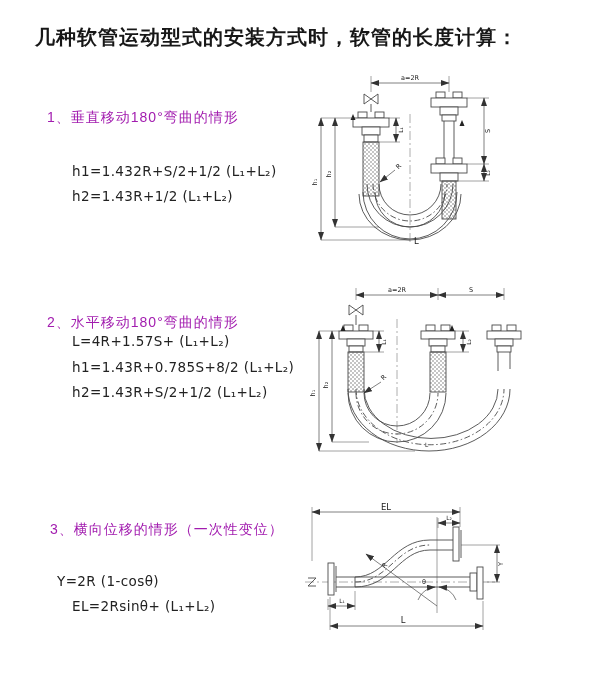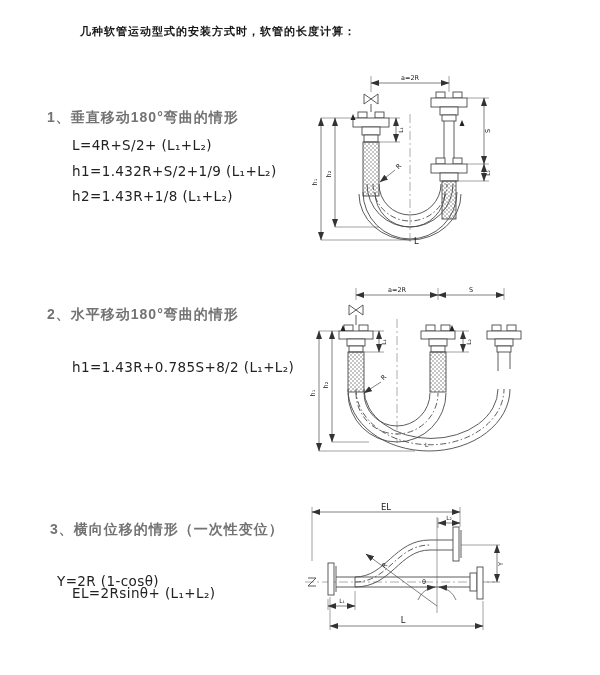--- a/index.html
+++ b/index.html
@@ -2,25 +2,25 @@
 <html><head>
 <meta charset="utf-8">
 <style>
   html,body{margin:0;padding:0;background:#e8e8e8;}
   .page{
     position:relative;width:600px;height:675px;background:#ffffff;
     font-family:"Liberation Sans","DejaVu Sans",sans-serif;color:#1c1c1c;
     overflow:hidden;border-bottom:2px solid #c9c9c9;
   }
   .title{
-    position:absolute;left:35px;top:24px;font-size:11px;font-weight:700;
-    letter-spacing:1px;color:#171717;margin-left:45px;
+    position:absolute;left:35px;top:24px;font-size:20px;font-weight:700;
+    letter-spacing:1px;color:#171717;
   }
   .sec-heading{
-    position:absolute;font-size:14px;font-weight:700;letter-spacing:1px;color:#737373;
+    position:absolute;font-size:14px;font-weight:400;letter-spacing:1px;color:#a21caf;
   }
   .formula{
     position:absolute;font-size:13.5px;font-weight:500;letter-spacing:.4px;color:#222;
     font-family:"DejaVu Sans","Liberation Sans",sans-serif;
   }
   svg.diagram{position:absolute;}
   svg text{fill:#222;font-family:"DejaVu Sans","Liberation Sans",sans-serif;}
   .ol{stroke:#4a4a4a;stroke-width:0.9;fill:none;}          
   .olr{stroke:#4a4a4a;stroke-width:0.9;fill:#ffffff;}      
   .hat{stroke:#4a4a4a;stroke-width:0.9;fill:url(#hx);}     
@@ -45,23 +45,22 @@
       </pattern>
       <marker id="ah" markerWidth="9" markerHeight="7" refX="8" refY="3" orient="auto-start-reverse" markerUnits="userSpaceOnUse">
         <path d="M0,0 L8.5,3 L0,6 Z" fill="#333"></path>
       </marker>
     </defs>
   </svg>
 
   <div class="title">几种软管运动型式的安装方式时，软管的长度计算：</div>
 
   <div class="sec-heading" style="left:47px;top:109px">1、垂直移动180°弯曲的情形</div>
-  <div class="formula" style="left:72px;top:137px">L=4R+S/2+ (L₁+L₂)</div>
-  <div class="formula" style="left:72px;top:163px">h1=1.432R+S/2+1/9 (L₁+L₂)</div>
-  <div class="formula" style="left:72px;top:188px">h2=1.43R+1/8 (L₁+L₂)</div>
+  <div class="formula" style="left:72px;top:163px">h1=1.432R+S/2+1/2 (L₁+L₂)</div>
+  <div class="formula" style="left:72px;top:188px">h2=1.43R+1/2 (L₁+L₂)</div>
 
   <svg class="diagram" style="left:309px;top:68px" width="240" height="192" viewBox="0 0 240 192">
 
     <path class="cl" d="M101,46 V176"></path>
 
     <path class="ext" d="M62,8 V24 M140,8 V24"></path>
     <line class="dim" x1="62" y1="15" x2="140" y2="15" marker-start="url(#ah)" marker-end="url(#ah)"></line>
     <text class="dl" x="101" y="12" text-anchor="middle">a=2R</text>
 
     <g>
@@ -124,22 +123,24 @@
     <path class="ext" d="M147,113 H180"></path>
     <line class="dim" x1="175" y1="96" x2="175" y2="113" marker-start="url(#ah)" marker-end="url(#ah)"></line>
     <text class="ds" x="181" y="105" text-anchor="middle" transform="rotate(-90 181 105)">L₂</text>
 
     <line class="dim" x1="86" y1="102" x2="71" y2="114" marker-end="url(#ah)"></line>
     <text class="dl" x="91" y="100" text-anchor="middle" transform="rotate(-45 91 100)">R</text>
 
     <text class="dm" x="105" y="176">L</text>
   </svg>
 
-  <div class="sec-heading" style="left:47px;top:306px">2、水平移动180°弯曲的情形</div>
+  <div class="sec-heading" style="left:47px;top:314px">2、水平移动180°弯曲的情形</div>
+  <div class="formula" style="left:72px;top:333px">L=4R+1.57S+ (L₁+L₂)</div>
   <div class="formula" style="left:72px;top:359px">h1=1.43R+0.785S+8/2 (L₁+L₂)</div>
+  <div class="formula" style="left:72px;top:384px">h2=1.43R+S/2+1/2 (L₁+L₂)</div>
 
   <svg class="diagram" style="left:305px;top:281px" width="295" height="184" viewBox="0 0 295 184">
     <path class="cl" d="M92,38 V162"></path>
 
     <path class="ext" d="M51,7 V19 M133,7 V19 M199,7 V19"></path>
     <line class="dim" x1="51" y1="14" x2="133" y2="14" marker-start="url(#ah)" marker-end="url(#ah)"></line>
     <line class="dim" x1="133" y1="14" x2="199" y2="14" marker-start="url(#ah)" marker-end="url(#ah)"></line>
     <text class="dl" x="92" y="11" text-anchor="middle">a=2R</text>
     <text class="dl" x="166" y="11" text-anchor="middle">S</text>
 
@@ -200,21 +201,21 @@
     <text class="ds" x="166" y="61" text-anchor="middle" transform="rotate(-90 166 61)">L₂</text>
 
     <line class="dim" x1="76" y1="101" x2="59" y2="112" marker-end="url(#ah)"></line>
     <text class="dl" x="80" y="98" text-anchor="middle" transform="rotate(-45 80 98)">R</text>
 
     <text class="ds" x="120" y="166">L</text>
   </svg>
 
   <div class="sec-heading" style="left:50px;top:521px">3、横向位移的情形（一次性变位）</div>
   <div class="formula" style="left:57px;top:573px">Y=2R (1-cosθ)</div>
-  <div class="formula" style="left:72px;top:585px">EL=2Rsinθ+ (L₁+L₂)</div>
+  <div class="formula" style="left:72px;top:598px">EL=2Rsinθ+ (L₁+L₂)</div>
 
   <svg class="diagram" style="left:300px;top:503px" width="300" height="147" viewBox="0 0 300 147">
 
     <path class="ext" d="M12,4 V58 M160,4 V24"></path>
     <line class="dim" x1="12" y1="9" x2="160" y2="9" marker-start="url(#ah)" marker-end="url(#ah)"></line>
     <text class="dm" x="86" y="7" text-anchor="middle">EL</text>
 
     <path class="ext" d="M138,15 V25"></path>
     <line class="dim" x1="138" y1="20" x2="160" y2="20" marker-start="url(#ah)" marker-end="url(#ah)"></line>
     <text class="ds" x="149" y="17" text-anchor="middle">L₂</text>

